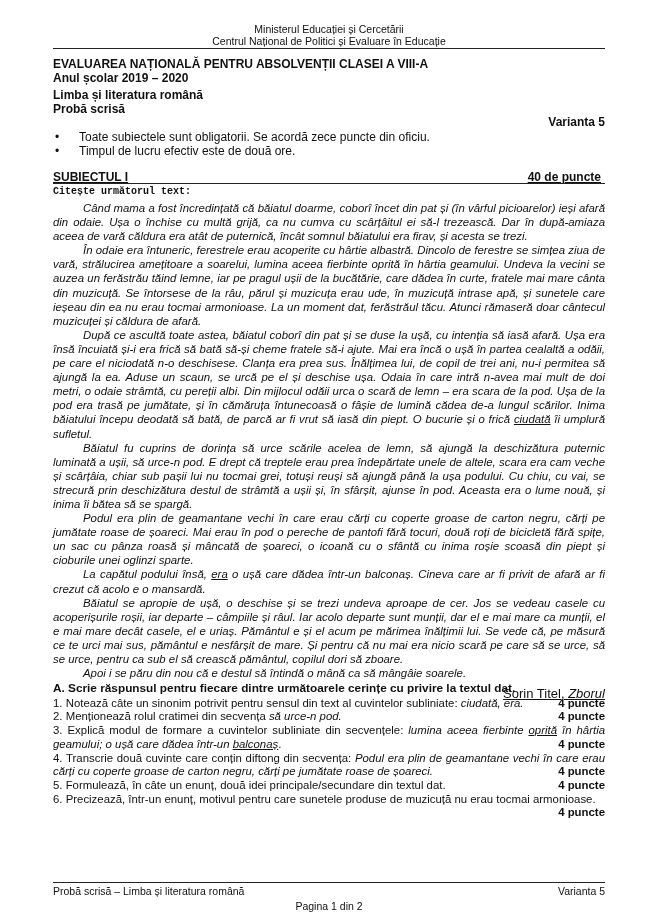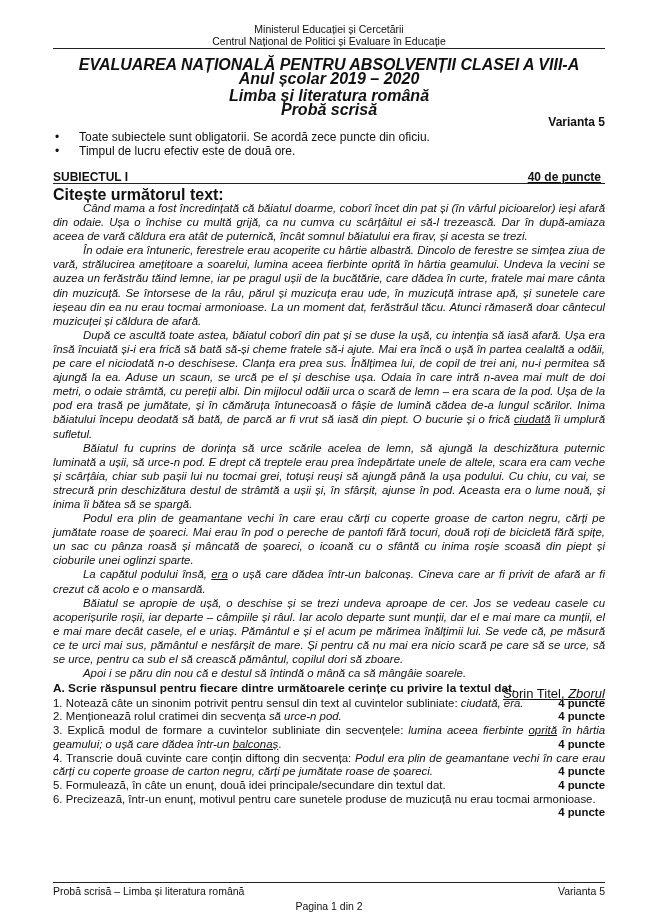--- a/index.html
+++ b/index.html
@@ -2,31 +2,31 @@
 <html><head>
 <meta charset="utf-8">
 <style>
   html, body { margin: 0; padding: 0; background: #ffffff; }
   body { width: 650px; height: 920px; position: relative; overflow: hidden;
          font-family: "Liberation Sans", sans-serif; color: #111; }
   .page { position: absolute; left: 53px; top: 0; width: 552px; }
   .hdr { text-align: center; font-size: 10.5px; line-height: 12px; }
   .hdr-top { position: absolute; top: 23px; left: 0; width: 552px; }
   .rule { position: absolute; left: 0; width: 552px; height: 0; border-top: 1.3px solid #222; }
-  .title-block { position: absolute; top: 58px; left: 0; width: 552px; text-align: center; font-weight: bold; font-size: 16px; line-height: 13.5px; font-style: italic; }
+  .title-block { position: absolute; top: 58px; left: 0; width: 552px; font-weight: bold; font-size: 12px; line-height: 13.5px; }
   .title-block .gap { height: 4px; }
   .variant { position: absolute; top: 115px; right: 0; font-weight: bold; font-size: 12px; }
   .bullets { position: absolute; top: 130px; left: 0; width: 552px; font-weight: normal; font-size: 12px; line-height: 14px; }
   .bullets div { position: relative; padding-left: 26px; }
   .bullets div::before { content: "\2022"; position: absolute; left: 2px; }
   .subject { position: absolute; top: 170px; left: 0; width: 552px; font-weight: bold; font-size: 12px; line-height: 14px; }
-  .subject .l { }
+  .subject .l { text-decoration: underline; }
   .subject .r { position: absolute; right: 4px; top: 0; text-decoration: underline; }
   .subject-rule { top: 183px; }
-  .read { position: absolute; top: 186px; left: 0; font-weight: bold; font-size: 16px; }
+  .read { position: absolute; top: 186px; left: 0; font-weight: bold; font-size: 10px; font-family: Liberation Mono, monospace; }
   .text { position: absolute; top: 201px; left: 0; width: 552px; font-style: italic; font-size: 11.4px; line-height: 14.1px; text-align: justify; }
   .text p { margin: 0; text-indent: 30px; }
   .u { text-decoration: underline; }
   .author { position: absolute; top: 686px; right: 0; font-size: 13px; text-decoration: underline; }
   .author i { font-style: italic; }
   .qa { position: absolute; top: 682px; left: 0; width: 552px; font-size: 11.4px; line-height: 13.7px; }
   .qa .qh { font-weight: bold; font-size: 11.8px; margin-bottom: 1px; }
   .q { position: relative; text-align: justify; }
   .q .pts { font-weight: bold; float: right; margin-left: 6px; }
   .q .pts.block { display: block; float: none; text-align: right; }

